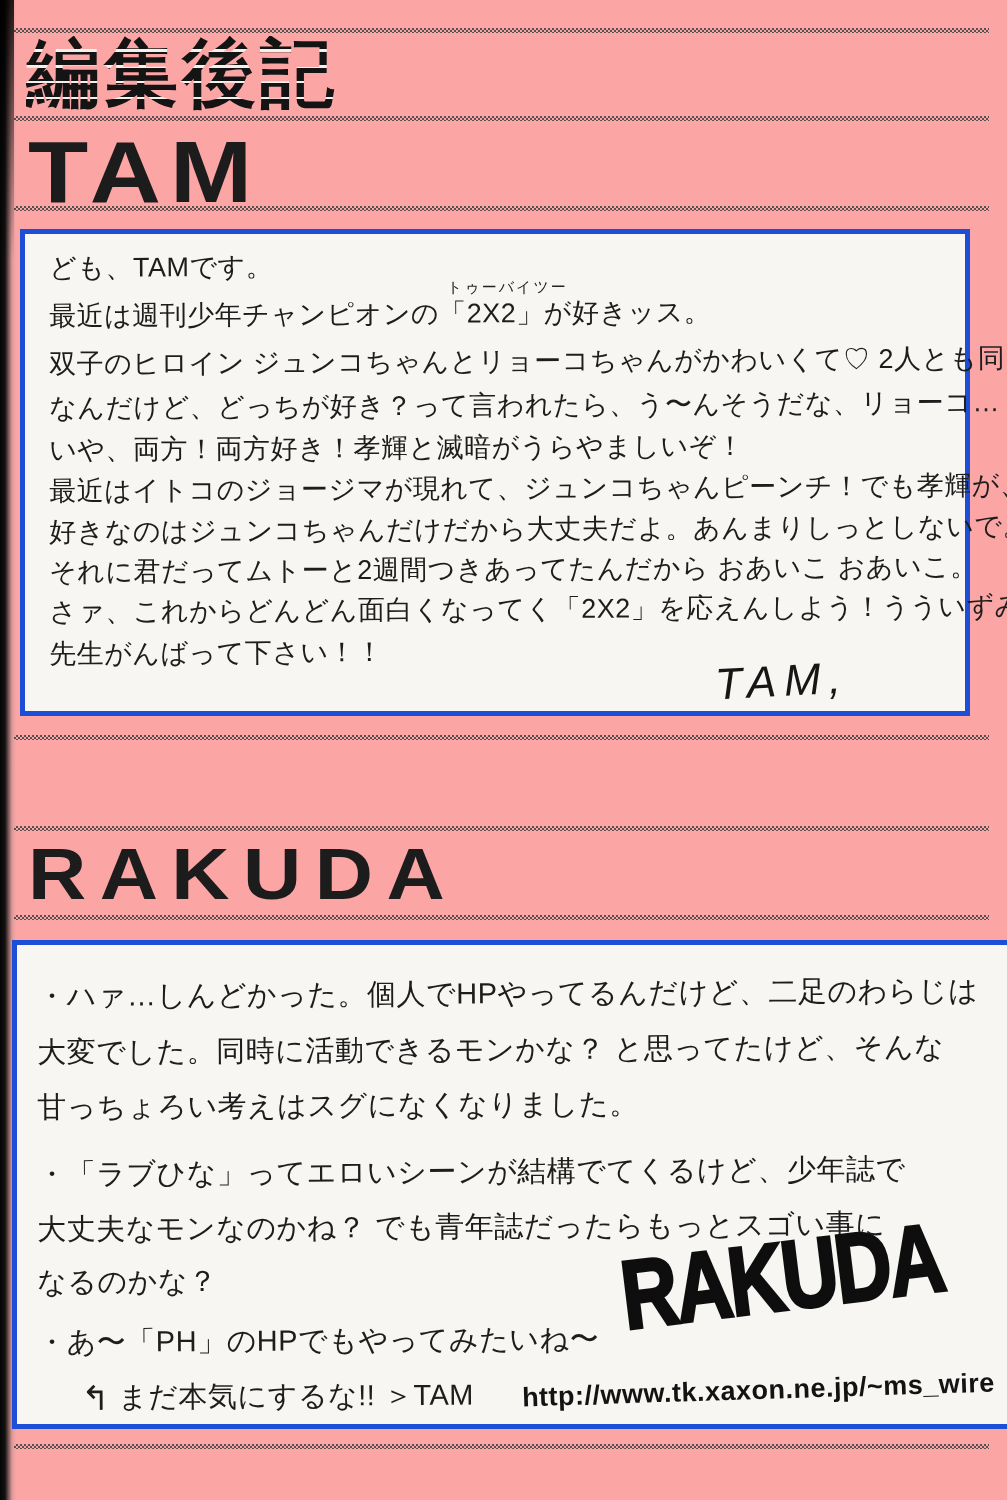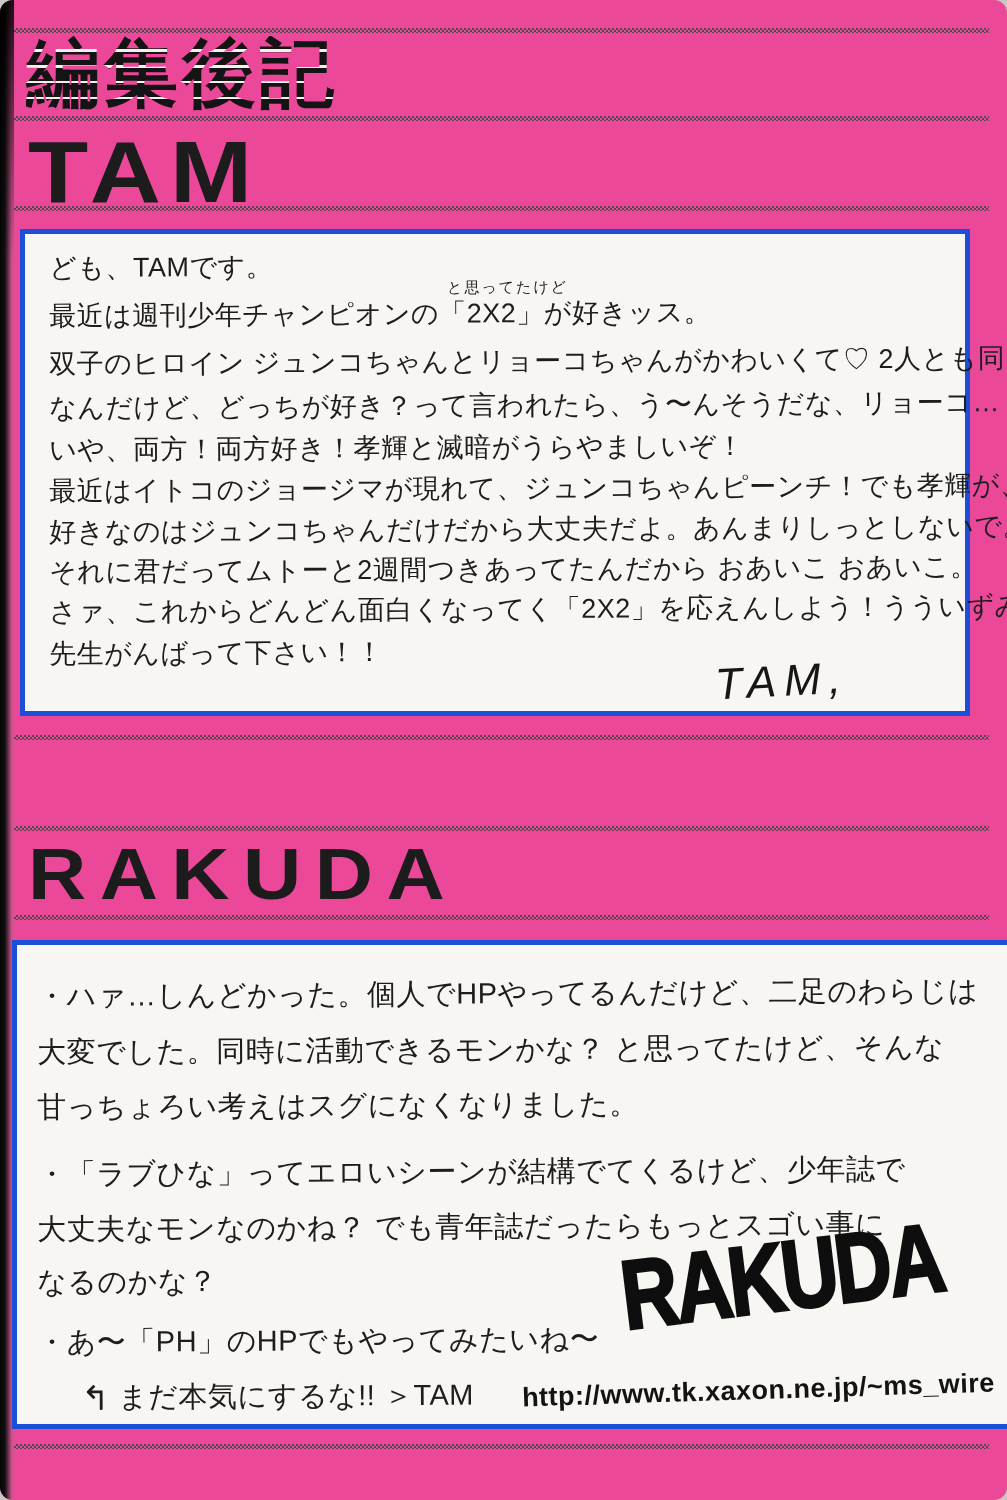--- a/index.html
+++ b/index.html
@@ -4,23 +4,22 @@
 <style>
   html,body{margin:0;padding:0;}
   body{
     font-family:"Liberation Sans", sans-serif;
     background:#c9c7c3;
   }
   .page{
     position:relative;
     width:1007px;height:1500px;
     margin:0 auto;
-    background:#ec4899;
+    background:#fca5a5;
     overflow:hidden;
-    border-radius:13px;
   }
   
   .gutter{
     position:absolute;left:0;top:0;width:16px;height:100%;
     background:linear-gradient(to right,#050505 0,#111 5px,rgba(40,40,40,.55) 9px,rgba(120,118,114,.25) 12px,rgba(0,0,0,0) 16px);
   }
   .gutter-top{
     position:absolute;left:0;top:0;width:14px;height:260px;
     background:linear-gradient(to bottom,rgba(0,0,0,.85),rgba(0,0,0,0));
   }
@@ -111,21 +110,21 @@
 
   <div class="divider d2"></div>
 
   <div class="section-heading heading-tam">TAM</div>
 
   <div class="divider d3"></div>
 
   <div class="note-box box-tam">
     <div class="hw" style="top:16px">ども、TAMです。</div>
     <div class="hw" style="top:64px">
-      <span>最近は週刊少年チャンピオンの</span><span class="rubywrap"><span class="rt">と思ってたけど</span><span>「2X2」</span></span><span>が好きッス。</span>
+      <span>最近は週刊少年チャンピオンの</span><span class="rubywrap"><span class="rt">トゥーバイツー</span><span>「2X2」</span></span><span>が好きッス。</span>
     </div>
     <div class="hw" style="top:112px">双子のヒロイン ジュンコちゃんとリョーコちゃんがかわいくて♡ 2人とも同じ顔</div>
     <div class="hw" style="top:156px">なんだけど、どっちが好き？って言われたら、う〜んそうだな、リョーコ…</div>
     <div class="hw" style="top:198px">いや、両方！両方好き！孝輝と滅暗がうらやましいぞ！</div>
     <div class="hw" style="top:239px">最近はイトコのジョージマが現れて、ジュンコちゃんピーンチ！でも孝輝が、</div>
     <div class="hw" style="top:280px">好きなのはジュンコちゃんだけだから大丈夫だよ。あんまりしっとしないで。</div>
     <div class="hw" style="top:320px">それに君だってムトーと2週間つきあってたんだから おあいこ おあいこ。</div>
     <div class="hw" style="top:360px">さァ、これからどんどん面白くなってく「2X2」を応えんしよう！うういずみ</div>
     <div class="hw" style="top:402px">先生がんばって下さい！！</div>
     <div class="sig-tam">TAM,</div>

